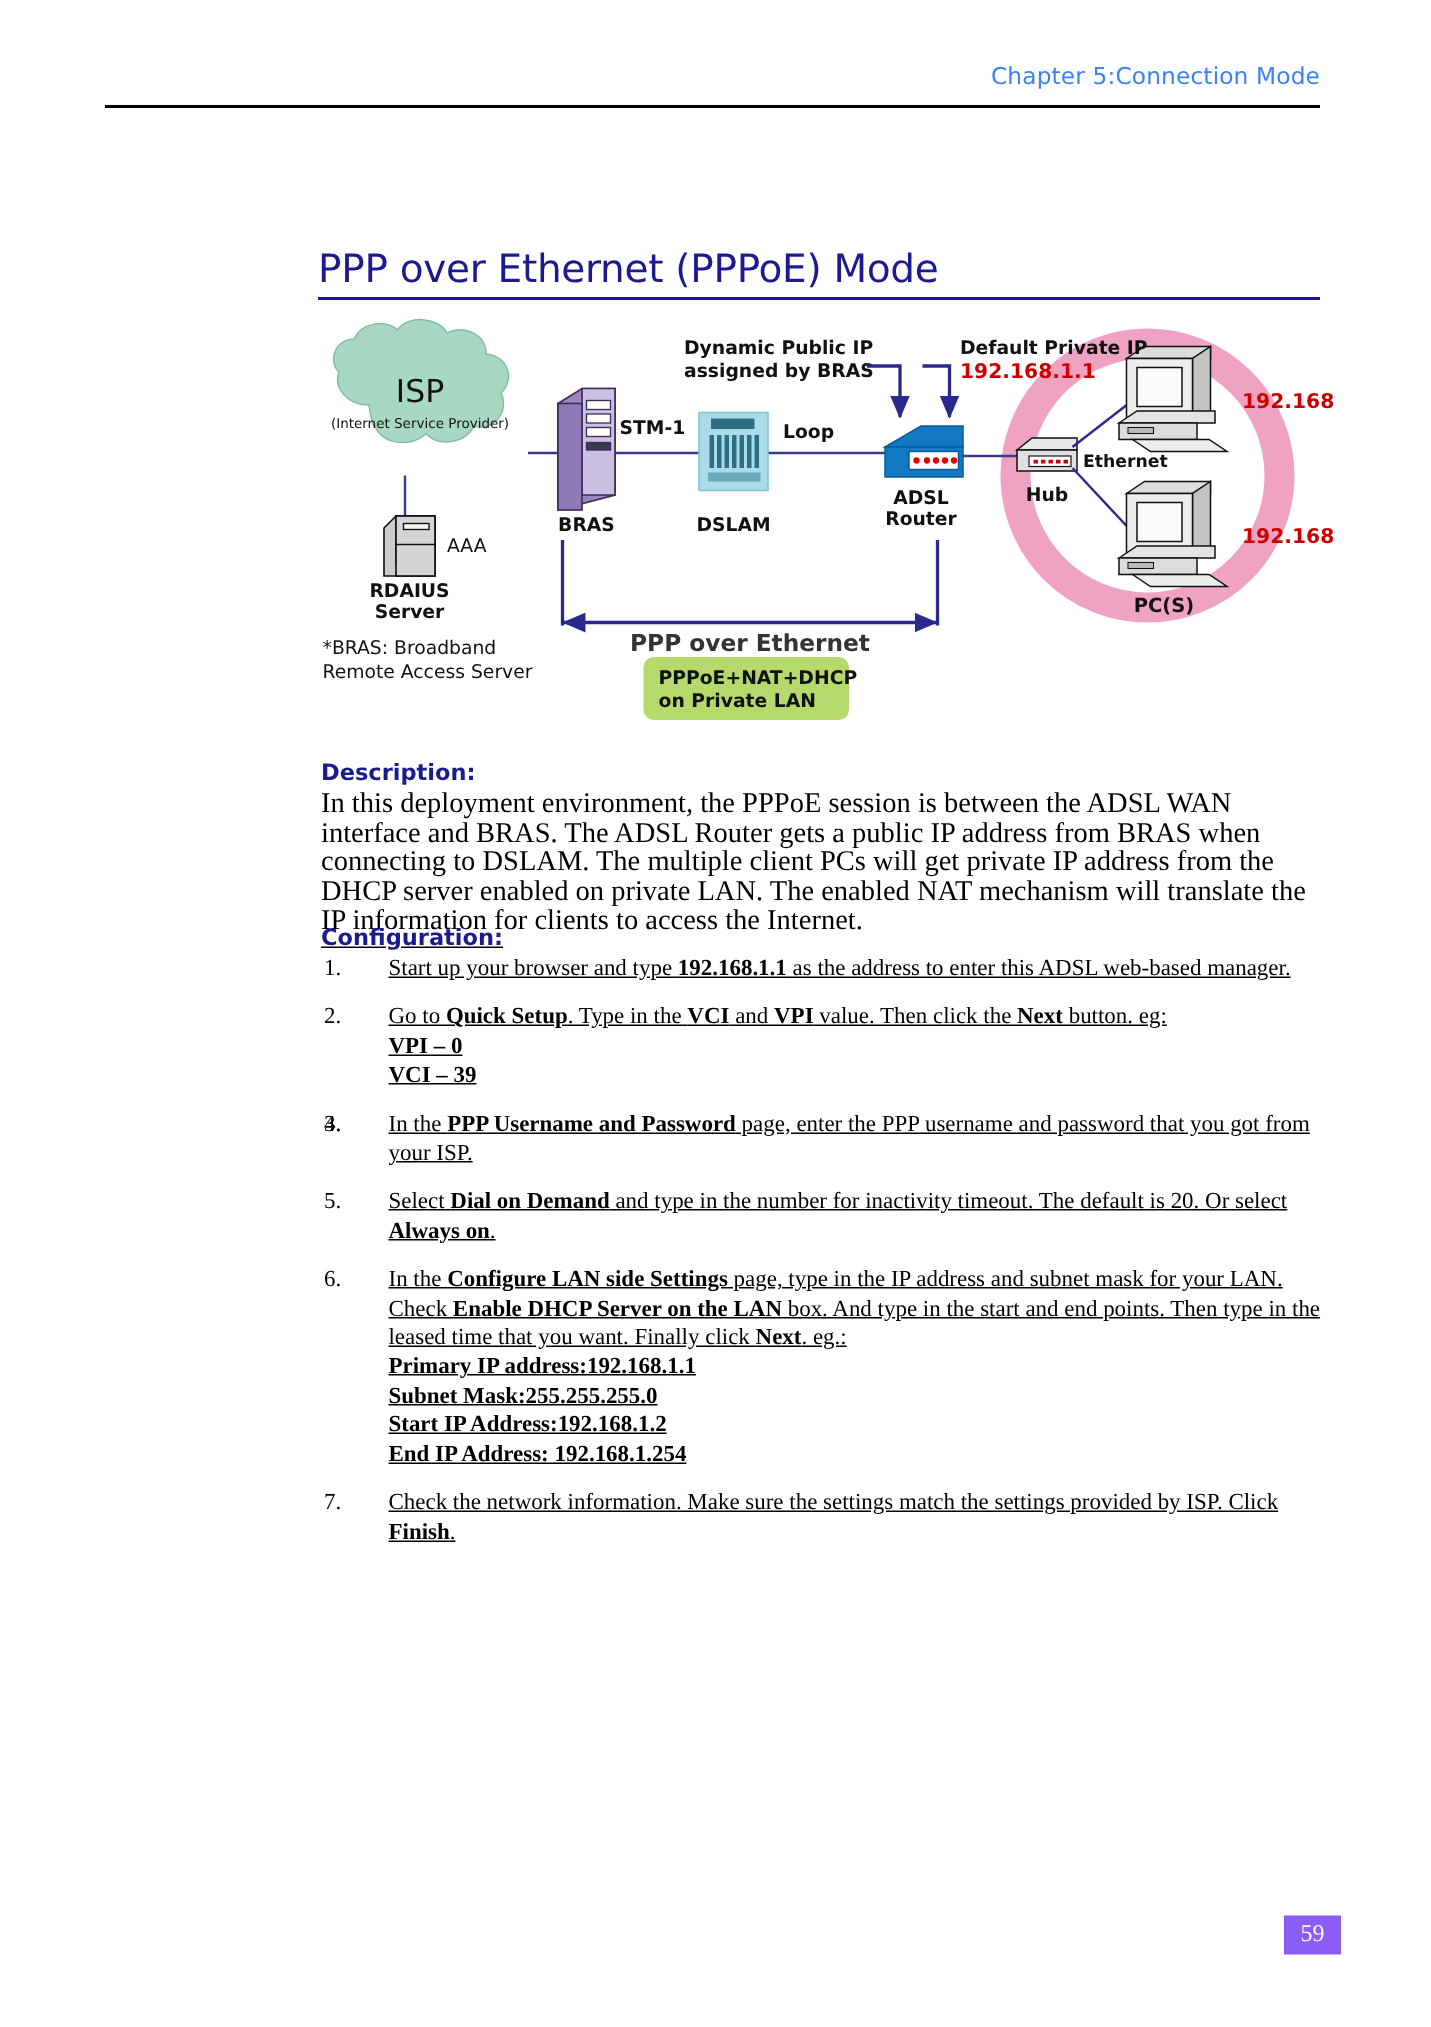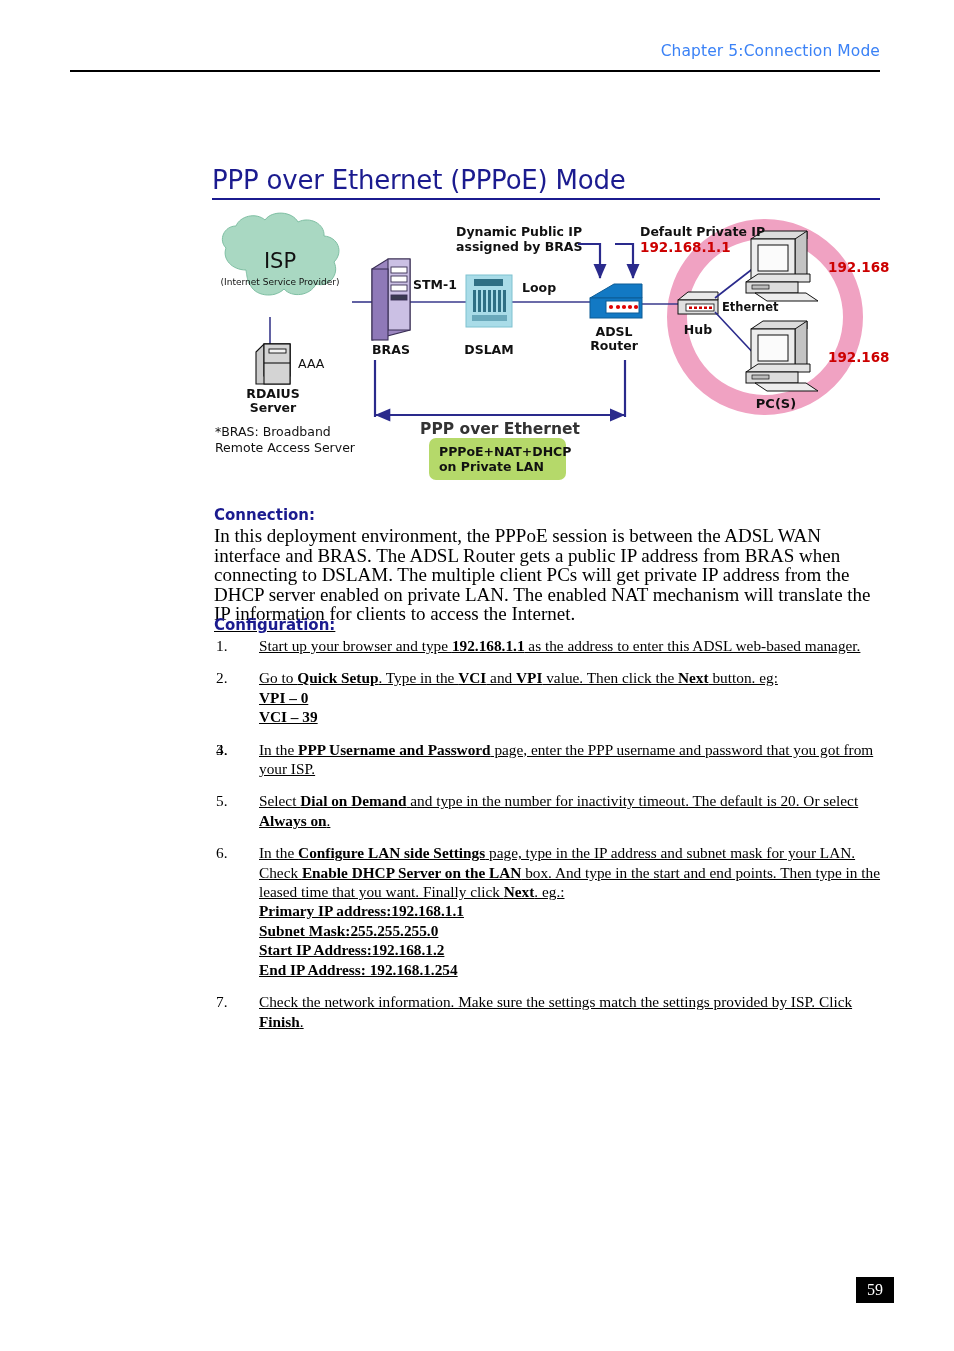--- a/index.html
+++ b/index.html
@@ -126,21 +126,21 @@
   .li-body b { font-weight: bold; }
   .sub-line { display: block; font-weight: bold; }
 
   
   #page-number-box {
     position: absolute;
     left: 856px;
     top: 1277px;
     width: 38px;
     height: 26px;
-    background: #000000;
+    background: #8b5cf6;
     color: #ffffff;
     font-family: "Liberation Serif", serif;
     font-size: 16px;
     display: flex;
     align-items: center;
     justify-content: center;
   }
 </style>
 </head>
 <body>
@@ -311,21 +311,21 @@
   </g>
   <text x="229" y="244" font-family="DejaVu Sans, sans-serif" font-weight="bold" font-size="12.5" fill="#111">PPPoE+NAT+DHCP</text>
   <text x="229" y="259" font-family="DejaVu Sans, sans-serif" font-weight="bold" font-size="12.5" fill="#111">on Private LAN</text>
 
   <text x="5" y="224" font-family="DejaVu Sans, sans-serif" font-size="12.5" fill="#111">*BRAS: Broadband</text>
   <text x="5" y="240" font-family="DejaVu Sans, sans-serif" font-size="12.5" fill="#111">Remote Access Server</text>
 </svg>
 </div>
 
 <div id="description-block">
-  <div class="sec-heading">Connection:</div>
+  <div class="sec-heading">Description:</div>
   <div id="description-text">In this deployment environment, the PPPoE session is between the ADSL WAN interface and BRAS. The ADSL Router gets a public IP address from BRAS when connecting to DSLAM. The multiple client PCs will get private IP address from the DHCP server enabled on private LAN. The enabled NAT mechanism will translate the IP information for clients to access the Internet.</div>
 </div>
 
 <div id="configuration-block">
   <div class="sec-heading">Configuration:</div>
   <ol id="config-list">
       <li><span class="li-num">1.</span><span class="li-body">Start up your browser and type <b>192.168.1.1</b> as the address to enter this ADSL web-based manager.</span></li>
       <li><span class="li-num">2.</span><span class="li-body">Go to <b>Quick Setup</b>. Type in the <b>VCI</b> and <b>VPI</b> value. Then click the <b>Next</b> button. eg:<span class="sub-line">VPI – 0</span><span class="sub-line">VCI – 39</span></span></li>
       <li><span class="li-num">3.</span></li>
       <li><span class="li-num">4.</span><span class="li-body">In the <b>PPP Username and Password</b> page, enter the PPP username and password that you got from your ISP.</span></li>

